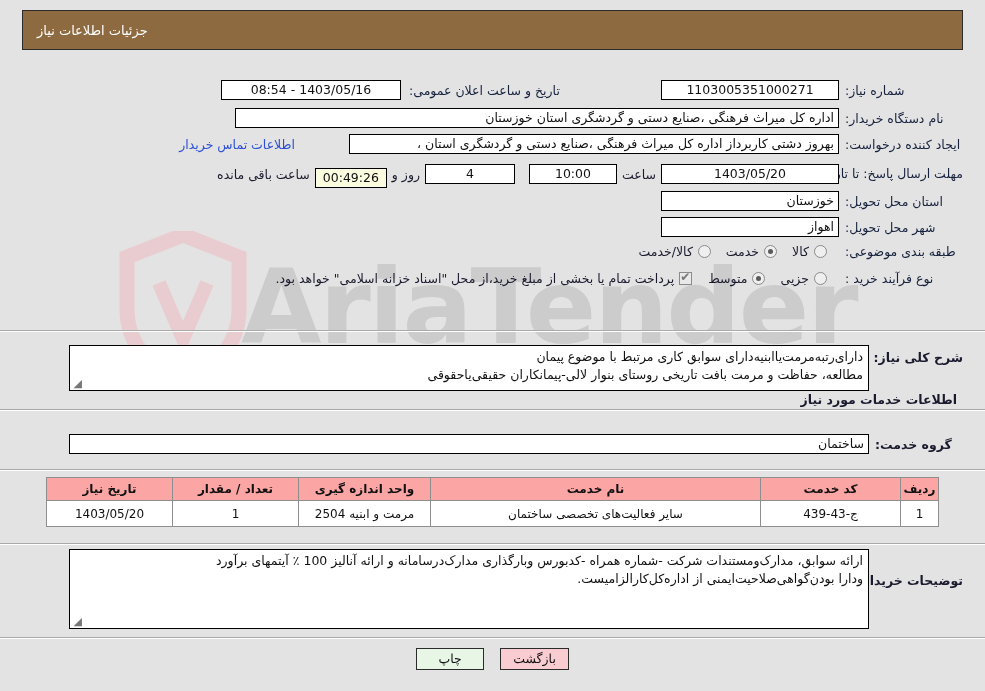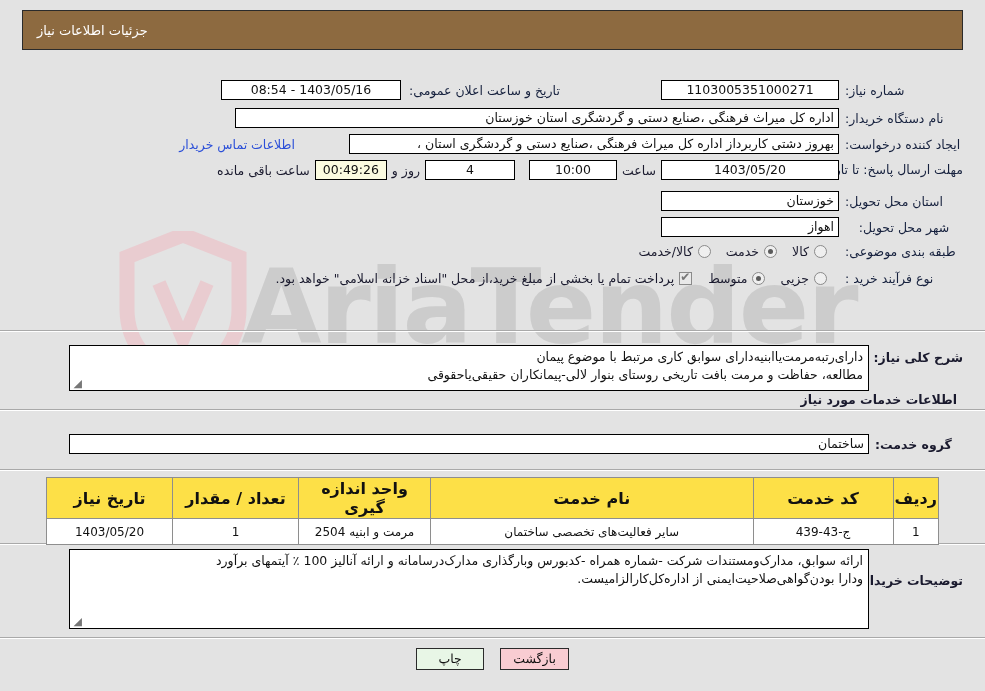--- a/index.html
+++ b/index.html
@@ -107,21 +107,21 @@
     height: 20px;
     line-height: 18px;
     font-size: 12.5px;
     padding: 0 4px;
     text-align: center;
     color: #111;
     white-space: nowrap;
     overflow: hidden;
   }
   .fld.right { text-align: right; margin-left: 48px; }
-  .fld.yellow { background: #fbfbe0; }
+  .fld.yellow { background: #fbfbe0; margin-top: 8px; }
   .inline-txt { font-size: 12.5px; padding: 0 5px; white-space: nowrap; }
   .link { color: #2b4fd8; font-size: 12.5px; white-space: nowrap; cursor: pointer; }
 
   
   .radio {
     display: inline-block;
     width: 13px; height: 13px;
     border-radius: 50%;
     border: 1px solid #8a8a8a;
     background: #efefef;
@@ -198,26 +198,26 @@
     position: absolute;
     left: 46px;
     top: 477px;
     width: 893px;
     border-collapse: collapse;
     font-size: 12px;
     z-index: 2;
     background: #fff;
   }
   #svc-table th {
-    background: #fde047;
+    background: #fca5a5;
     border: 1px solid #8e8e8e;
     height: 23px;
     font-weight: bold;
     color: #111;
-    font-size: 16px;
+    font-size: 12px;
   }
   #svc-table td {
     background: #ffffff;
     border: 1px solid #8e8e8e;
     height: 26px;
     text-align: center;
     color: #111;
     font-size: 12px;
   }
 
@@ -298,21 +298,21 @@
     <span class="fld yellow" style="width:72px;">00:49:26</span>
     <span class="inline-txt">ساعت باقی مانده</span>
   </div>
 
   <div class="row" style="top:131px; right:22px;">
     <span class="lbl" style="width:118px;">استان محل تحویل:</span>
     <span class="fld right" style="width:178px; margin-right:6px;">خوزستان</span>
   </div>
 
   <div class="row" style="top:157px; right:22px;">
-    <span class="lbl" style="width:118px;text-align:center;">شهر محل تحویل:</span>
+    <span class="lbl" style="width:118px;">شهر محل تحویل:</span>
     <span class="fld right" style="width:178px; margin-right:6px;">اهواز</span>
   </div>
 
   <div class="row" style="top:184px; right:22px;">
     <span class="lbl" style="width:118px;">طبقه بندی موضوعی:</span>
     <span class="radio-group" style="margin-right:18px;">
       <span class="radio"></span>
       <span class="rlbl">کالا</span>
       <span class="radio on"></span>
       <span class="rlbl">خدمت</span>

